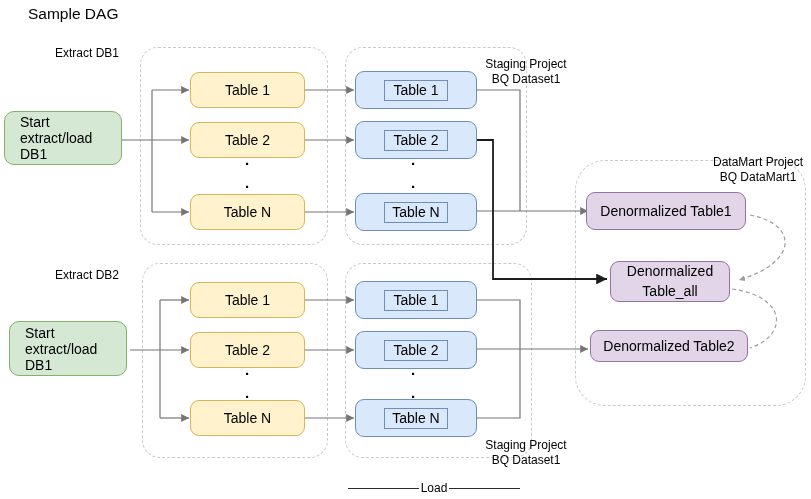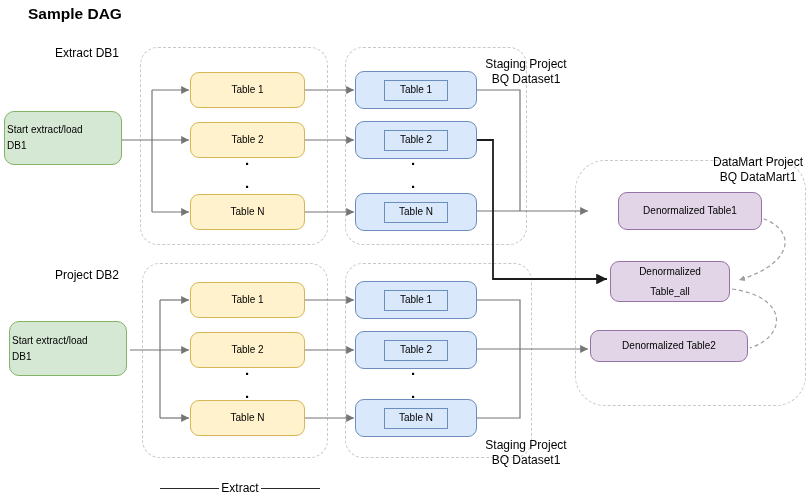--- a/index.html
+++ b/index.html
@@ -12,50 +12,50 @@
   .group.dm{border-radius:30px;}
 
   
   svg.wires{position:absolute;left:0;top:0;z-index:2;pointer-events:none;}
   .eg{stroke:var(--edge-gray,#757575);stroke-width:1.2;fill:none;}
   .ed{stroke:var(--edge-dark,#1c1c1c);stroke-width:1.8;fill:none;}
   .ec{stroke:var(--dashed-edge,#9e9e9e);stroke-width:1.2;fill:none;stroke-dasharray:4 3;}
 
   
   .node{position:absolute;z-index:3;display:flex;align-items:center;justify-content:center;
-        font-size:10px;line-height:16px;box-sizing:border-box;text-align:center;}
+        font-size:14px;line-height:16px;box-sizing:border-box;text-align:center;}
   .n-yellow{background:var(--node-yellow-fill,#fff2cc);border:1px solid var(--node-yellow-stroke,#d6b656);border-radius:9px;}
   .n-blue{background:var(--node-blue-fill,#dae8fc);border:1px solid var(--node-blue-stroke,#6c8ebf);border-radius:9px;}
   .n-green{background:var(--node-green-fill,#d5e8d4);border:1px solid var(--node-green-stroke,#82b366);border-radius:10px;
-           flex-direction:column;align-items:flex-start;justify-content:center;padding-left:2px;text-align:left;}
+           flex-direction:column;align-items:flex-start;justify-content:center;padding-left:15px;text-align:left;}
   .n-purple{background:var(--node-purple-fill,#e1d5e7);border:1px solid var(--node-purple-stroke,#9673a6);border-radius:9px;}
   .n-purple.two-line{flex-direction:column;line-height:19.5px;}
   .inner-rect{border:1px solid var(--node-blue-stroke,#6c8ebf);width:64px;height:21px;
               display:flex;align-items:center;justify-content:center;box-sizing:border-box;}
 
   
   .lbl{position:absolute;z-index:4;font-size:12px;line-height:14.5px;text-align:center;}
-  .title{position:absolute;left:28px;top:5px;z-index:4;font-size:15.5px;font-weight:bold;}
+  .title{position:absolute;left:28px;top:5px;z-index:4;font-size:15.5px;font-weight:normal;}
 
   
   .dot{position:absolute;z-index:3;width:14px;text-align:center;
        font:700 15px/15px "Liberation Sans",sans-serif;color:#000;}
 
   
   .phase{position:absolute;z-index:4;display:flex;align-items:center;font-size:12px;gap:2px;height:14px;}
   .phase .ln{flex:1;border-top:1px solid #2b2b2b;height:0;}
 </style>
 </head>
 <body>
 
 <div class="canvas">
 
   <div class="title">Sample DAG</div>
   <div class="lbl" style="left:40px;top:46px;width:94px;">Extract DB1</div>
-  <div class="lbl" style="left:40px;top:268px;width:94px;">Project DB2</div>
+  <div class="lbl" style="left:40px;top:268px;width:94px;">Extract DB2</div>
 
   <div class="group" style="left:140px;top:47px;width:188px;height:198px;"></div>
   <div class="group" style="left:345px;top:47px;width:182px;height:198px;"></div>
   <div class="group" style="left:142px;top:263px;width:186px;height:195px;"></div>
   <div class="group" style="left:345px;top:263px;width:187px;height:195px;"></div>
   <div class="group dm" style="left:575px;top:160px;width:231px;height:246px;"></div>
 
   <svg class="wires" width="811" height="499" viewBox="0 0 811 499">
     <defs>
       <marker id="mGray" viewBox="0 0 10 10" refX="10" refY="5" markerWidth="6.5" markerHeight="6.5" orient="auto">
@@ -151,26 +151,26 @@
   </div>
   <div class="lbl" style="left:469px;top:438px;width:114px;">
     <div>Staging Project</div>
     <div>BQ Dataset1</div>
   </div>
   <div class="lbl" style="left:706px;top:155px;width:104px;text-align:center;">
     <div>DataMart Project</div>
     <div>BQ DataMart1</div>
   </div>
 
-  <div class="node n-purple" style="left:618px;top:192px;width:144px;height:38px;">Denormalized Table1</div>
+  <div class="node n-purple" style="left:586px;top:192px;width:160px;height:38px;">Denormalized Table1</div>
   <div class="node n-purple two-line" style="left:610px;top:261px;width:120px;height:41px;">
     <span>Denormalized</span>
     <span>Table_all</span>
   </div>
   <div class="node n-purple" style="left:590px;top:330px;width:158px;height:32px;">Denormalized Table2</div>
 
-  <div class="phase" style="left:160px;top:481px;width:160px;">
+  <div class="phase" style="left:348px;top:481px;width:172px;">
     <span class="ln"></span>
-    <span>Extract</span>
+    <span>Load</span>
     <span class="ln"></span>
   </div>
 
 </div>
 
 </body></html>

